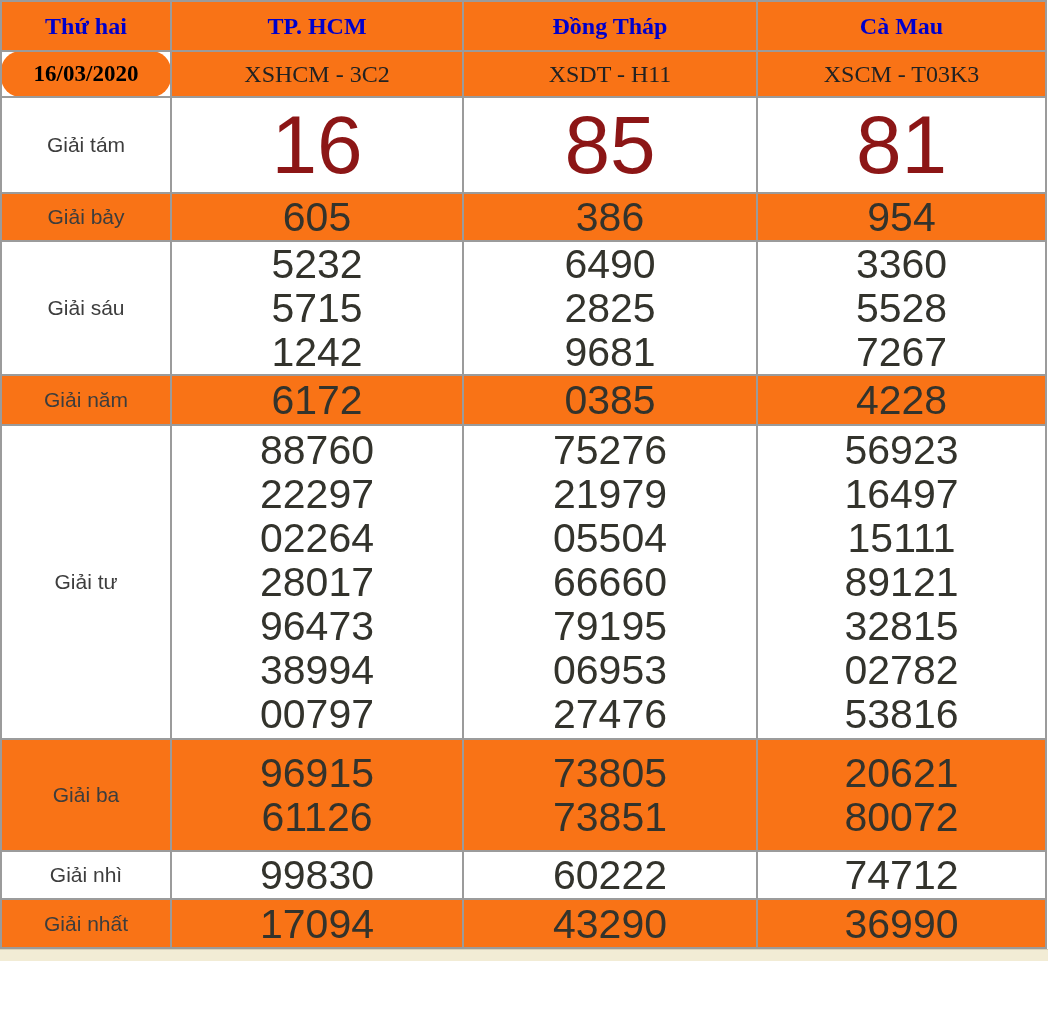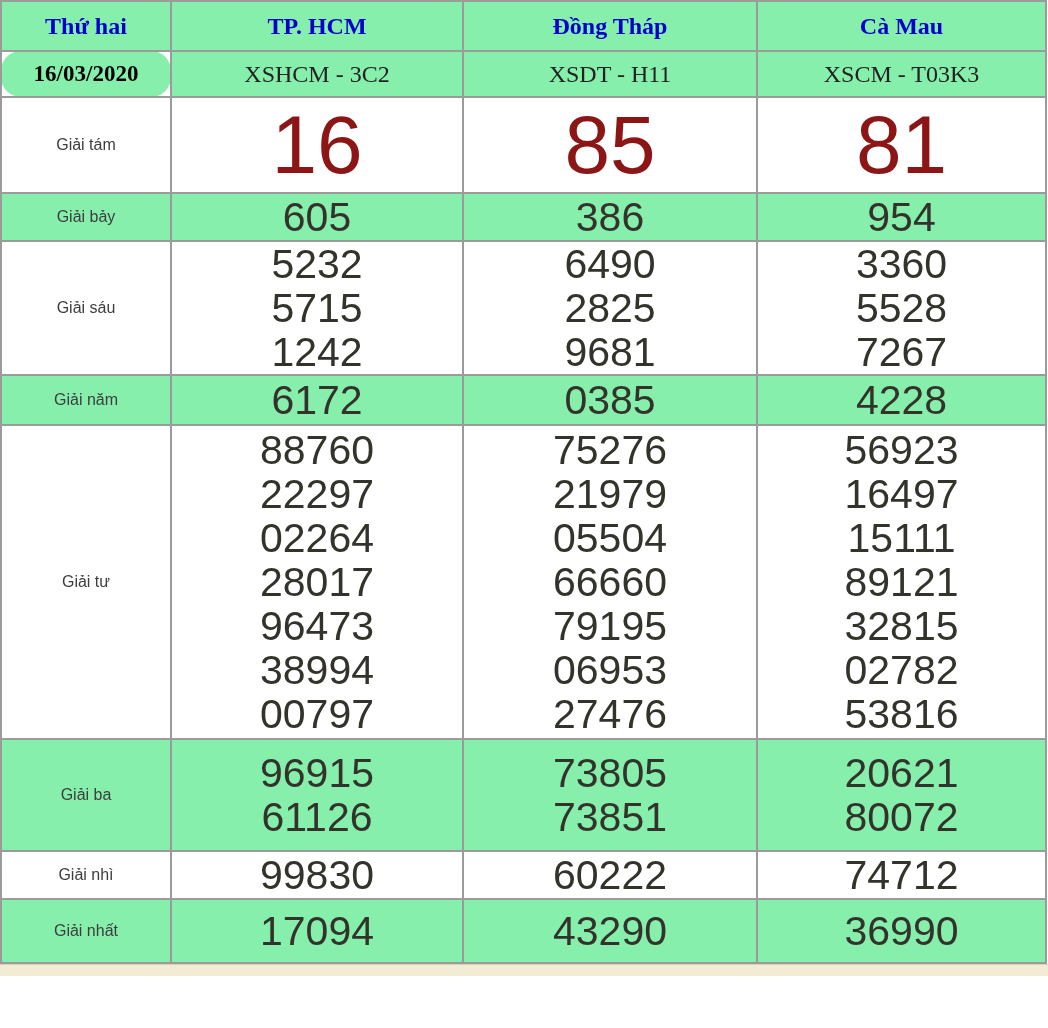--- a/index.html
+++ b/index.html
@@ -13,21 +13,21 @@
     border-collapse: collapse;
     table-layout: fixed;
   }
   table.results td, table.results th {
     border: 2px solid #9b9b9b;
     text-align: center;
     vertical-align: middle;
     padding: 0;
     overflow: hidden;
   }
-  .row-gray { background: #86efac; }
+  .row-gray { background: #f97316; }
   .row-white { background: #ffffff; }
 
   
   tr.region-row { height: 50px; }
   tr.code-row   { height: 46px; }
   th.region-cell {
     font-family: "Liberation Serif", serif;
     font-size: 24px;
     font-weight: bold;
     color: #0000cc;
@@ -41,21 +41,21 @@
   td.date-cell {
     font-family: "Liberation Serif", serif;
     font-size: 23px;
     font-weight: bold;
     color: #000000;
     border-radius: 20px;
   }
 
   
   td.prize-label {
-    font-size: 16px;
+    font-size: 21px;
     color: #3d3d3d;
     font-weight: normal;
   }
   .num {
     font-weight: normal;
     font-size: 41px;
     line-height: 44px;
     color: #33332c;
   }
   tr.rank8 .num {
@@ -69,21 +69,21 @@
     color: #8c1616;
   }
   
   tbody.prizes tr:nth-child(1) { height: 96px;  }
   tbody.prizes tr:nth-child(2) { height: 48px;  }
   tbody.prizes tr:nth-child(3) { height: 130px; }
   tbody.prizes tr:nth-child(4) { height: 50px;  }
   tbody.prizes tr:nth-child(5) { height: 314px; }
   tbody.prizes tr:nth-child(6) { height: 112px; margin-top: 36px;  }
   tbody.prizes tr:nth-child(7) { height: 48px;  }
-  tbody.prizes tr:nth-child(8) { height: 64px;  }
+  tbody.prizes tr:nth-child(8) { height: 49px;  }
   tbody.prizes tr:nth-child(9) { height: 74px;  }
 
   .footer-strip {
     width: 1048px;
     height: 12px;
     background: #f2ecd5;
     border-top: 1px solid #d9d2b8;
   }
 </style>
 </head>

